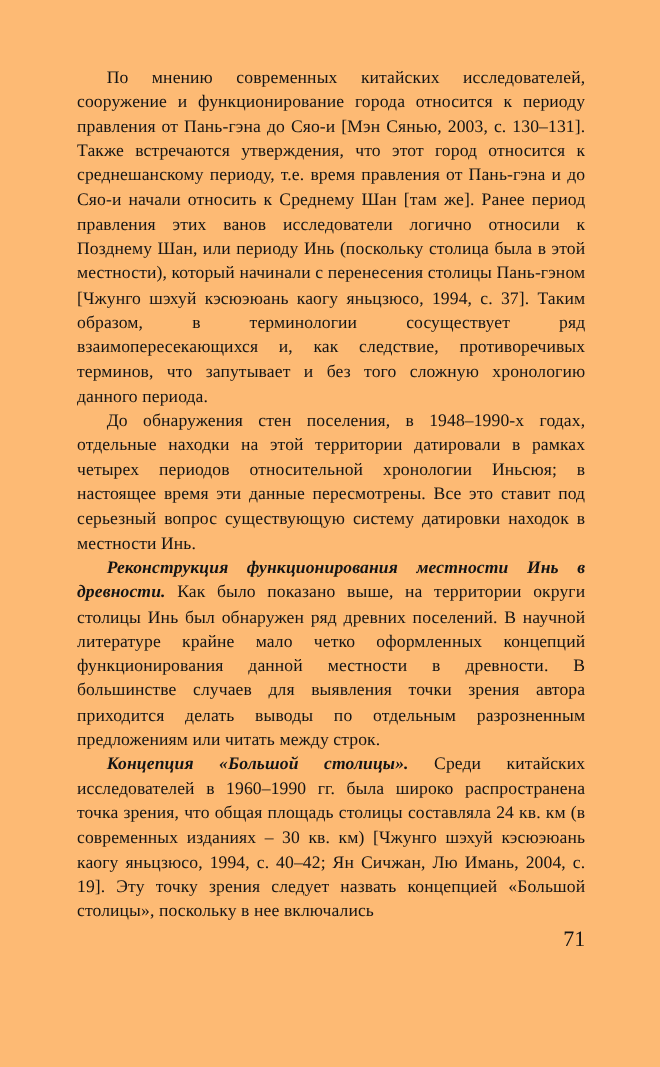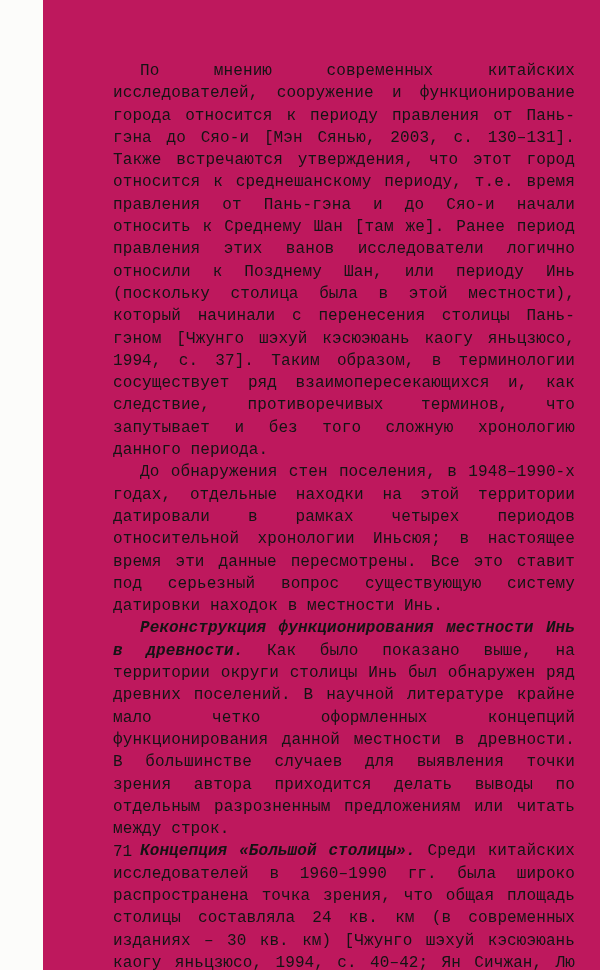--- a/index.html
+++ b/index.html
@@ -9,24 +9,23 @@
   body {
     width: 600px;
     height: 970px;
     background: #fcfcfa;
     position: relative;
     overflow: hidden;
   }
   .book-page {
     position: absolute;
     inset: 0;
-    background: #be185d;
+    background: #fdba74;
     color: #141414;
-    font-family: Liberation Mono, monospace;
-    margin-left: 43px;
+    font-family: Liberation Serif, serif;
   }
   .page-content {
     position: absolute;
     left: 70px;
     top: 60px;
     width: 462px;
   }
   .page-content p {
     margin: 0;
     padding: 0;
@@ -38,21 +37,22 @@
   }
   .lead {
     font-weight: bold;
     font-style: italic;
   }
   .page-number {
     position: absolute;
     left: 70px;
     top: 843px;
     width: 462px;
-    font-size: 16px;
+    text-align: right;
+    font-size: 20px;
     color: #141414;
   }
 </style>
 </head>
 <body>
 
 <div class="book-page">
   <div class="page-content">
     <p><span class="lead"></span><span>По мнению современных китайских исследователей, сооружение и функционирование города относится к периоду правления от Пань-гэна до Сяо-и [Мэн Сянью, 2003, с. 130–131]. Также встречаются утверждения, что этот город относится к среднешанскому периоду, т.е. время правления от Пань-гэна и до Сяо-и начали относить к Среднему Шан [там же]. Ранее период правления этих ванов исследователи логично относили к Позднему Шан, или периоду Инь (поскольку столица была в этой местности), который начинали с перенесения столицы Пань-гэном [Чжунго шэхуй кэсюэюань каогу яньцзюсо, 1994, с. 37]. Таким образом, в терминологии сосуществует ряд взаимопересекающихся и, как следствие, противоречивых терминов, что запутывает и без того сложную хронологию данного периода.</span></p>
     <p><span class="lead"></span><span>До обнаружения стен поселения, в 1948–1990-х годах, отдельные находки на этой территории датировали в рамках четырех периодов относительной хронологии Иньсюя; в настоящее время эти данные пересмотрены. Все это ставит под серьезный вопрос существующую систему датировки находок в местности Инь.</span></p>

